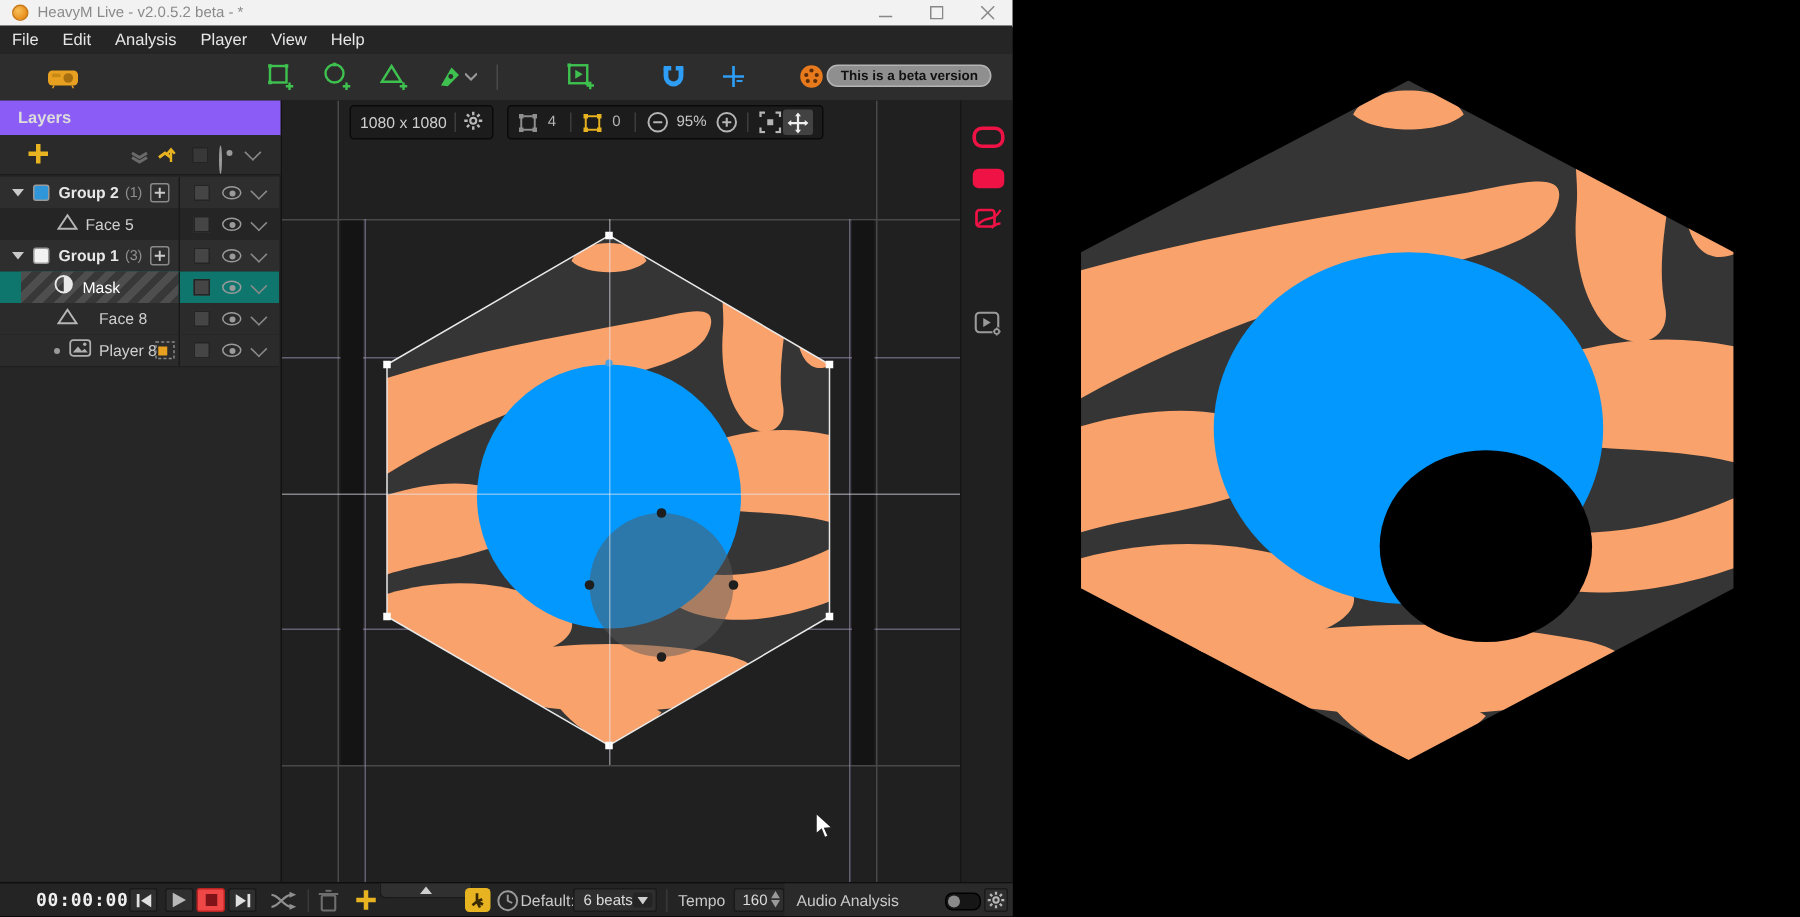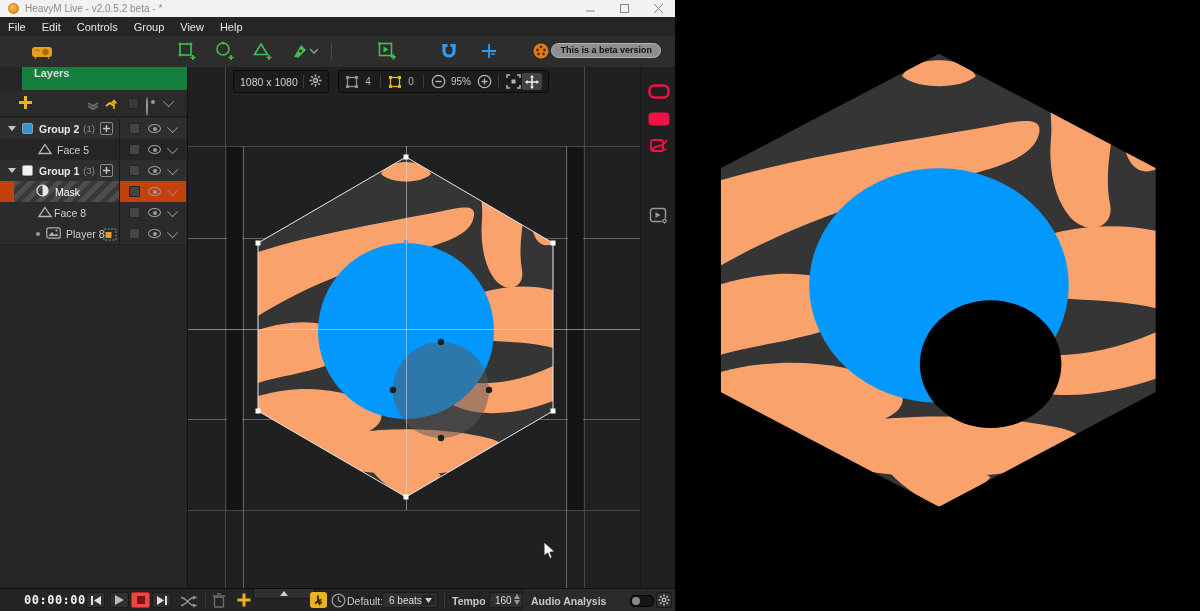--- a/index.html
+++ b/index.html
@@ -16,21 +16,21 @@
   .wbtn svg{display:block;}
   
   #menubar{position:absolute;left:0;top:17px;width:675px;height:19px;background:#252525;display:flex;align-items:center;border-bottom:1px solid #1b1b1b;}
   #menubar span{color:#e6e6e6;font-size:11px;padding:0 8px;}
   #toolbar{position:absolute;left:0;top:36px;width:675px;height:31px;background:#2d2d2d;border-bottom:1px solid #151515;}
   .tbi{position:absolute;top:4px;width:24px;height:22px;display:flex;align-items:center;justify-content:center;}
   .tbsep{position:absolute;top:7px;width:1px;height:17px;background:#4a4a4a;}
   #beta-badge{position:absolute;right:14px;top:7px;background:#8f8f8f;border:1px solid #b5b5b5;border-radius:8px;color:#111;font-size:9px;font-weight:bold;padding:2px 8px;line-height:1;}
   
   #leftpanel{position:absolute;left:0;top:67px;width:188px;height:521px;background:#262626;border-right:1px solid #121212;box-sizing:border-box;}
-  .phead{position:absolute;left:0;right:0;height:23px;background:#15803d;border-bottom:1px solid #1a1a1a;display:flex;margin-left:22px;}
+  .phead{position:absolute;left:0;right:0;height:23px;background:#8b5cf6;border-bottom:1px solid #1a1a1a;display:flex;align-items:center;}
   .phead span{color:#dcdcdc;font-size:11px;font-weight:bold;padding-left:12px;}
   #layers-toolbar{position:absolute;left:0;top:23px;right:0;height:26px;background:#2a2a2a;border-bottom:1px solid #1c1c1c;}
   .lrow{position:absolute;left:0;right:1px;height:21px;display:flex;align-items:center;border-bottom:1px solid #202020;}
   .lrow .ctrls{position:absolute;right:0;width:66px;height:100%;display:flex;align-items:center;justify-content:space-evenly;border-left:1px solid #1a1a1a;}
   .lbl{font-size:10.5px;color:#cfcfcf;white-space:nowrap;}
   .lbl.b{font-weight:bold;color:#e8e8e8;}
   .cnt{font-size:9.5px;color:#8f8f8f;margin-left:4px;}
   .plusbox{width:13px;height:13px;border:1px solid #8a8a8a;border-radius:2px;margin-left:5px;display:flex;align-items:center;justify-content:center;box-sizing:border-box;}
   .swatch{width:11px;height:11px;border-radius:2px;border:1px solid #9a9a9a;box-sizing:border-box;margin:0 6px 0 6px;}
   .cbx{width:9px;height:9px;background:#454545;border:1px solid #242424;}
@@ -52,21 +52,21 @@
   .zi{display:flex;align-items:center;justify-content:center;width:18px;}
   
   #rightstrip{position:absolute;left:640px;top:67px;width:35px;height:521px;background:#202020;border-left:1px solid #161616;box-sizing:border-box;}
   .rsi{position:absolute;left:7px;width:22px;height:18px;display:flex;align-items:center;justify-content:center;}
   
   #transport{position:absolute;left:0;top:588px;width:675px;height:23px;background:#242424;border-top:1px solid #0f0f0f;box-sizing:border-box;}
   .tc{position:absolute;top:4px;font-family:"DejaVu Sans Mono",monospace;font-size:12px;font-weight:bold;color:#f0f0f0;letter-spacing:0.5px;}
   .tbtn{position:absolute;top:3px;width:19px;height:16px;background:#2f2f2f;border:1px solid #1a1a1a;border-radius:2px;display:flex;align-items:center;justify-content:center;box-sizing:border-box;}
   .tbtn.red{background:#ef4646;border-color:#b22;}
   .tlabel{position:absolute;top:6px;font-size:10.5px;color:#c9c9c9;}
-  .tlabel.b{font-weight:bold;}
+  .tlabel.b{font-weight:normal;}
   .dd{position:absolute;top:3px;height:16px;background:#2f2f2f;border:1px solid #1a1a1a;border-radius:2px;display:flex;align-items:center;box-sizing:border-box;color:#ddd;font-size:10px;}
   .audiopanel{position:absolute;left:523px;top:0;width:152px;height:22px;background:#2a2a2a;}
   .toggle{position:absolute;width:22px;height:10px;border-radius:5px;background:#161616;border:1px solid #000;}
   .toggle::after{content:"";position:absolute;left:1px;top:1px;width:8px;height:8px;border-radius:50%;background:#8a8a8a;}
   .vsep{position:absolute;top:4px;width:1px;height:15px;background:#383838;}
   #tab-expand{position:absolute;left:253px;top:0;width:60px;height:9px;background:#303030;border:1px solid #1a1a1a;border-top:none;border-radius:0 0 4px 4px;display:flex;align-items:flex-start;justify-content:center;}
   #tab-expand i{width:0;height:0;border-left:4px solid transparent;border-right:4px solid transparent;border-bottom:5px solid #cfcfcf;margin-top:2px;}
   
   #out-canvas{position:absolute;left:0;top:17px;width:524px;height:594px;background:#000;overflow:hidden;}
 </style>
@@ -118,22 +118,22 @@
             <svg width="9" height="9">
               <path d="M0,0 L9,9 M9,0 L0,9" stroke="#888" stroke-width="1"></path>
             </svg>
           </div>
       </div>
     </div>
 
     <div id="menubar">
       <span>File</span>
       <span>Edit</span>
-      <span>Controls</span>
-      <span>Group</span>
+      <span>Analysis</span>
+      <span>Player</span>
       <span>View</span>
       <span>Help</span>
     </div>
 
     <div id="toolbar">
       <span class="tbi" style="left:30px">
         <svg width="22" height="15">
             <rect x="1" y="3" width="20" height="10" rx="3" fill="#e8a020"></rect>
             <circle cx="14.5" cy="8" r="3.2" fill="#a86f10"></circle>
             <rect x="3.5" y="5" width="6" height="2.5" rx="1" fill="#c98a14"></rect>
@@ -268,38 +268,38 @@
             <svg width="7" height="7">
               <path d="M3.5,0 v7 M0,3.5 h7" stroke="#c9c9c9" stroke-width="1.3"></path>
             </svg>
           </span>
         <span class="ctrls">
             <span class="cbx"></span>
             <span class="eye"></span>
             <span class="chev"></span>
           </span>
       </div>
-      <div class="lrow" style="top:114px;background:#c2410c">
+      <div class="lrow" style="top:114px;background:#0f766e">
         <span class="hatch abs" style="left:14px;right:67px;top:0;bottom:0"></span>
         <span style="margin-left:36px;position:relative"><svg width="13" height="13">
               <circle cx="6.5" cy="6.5" r="5.5" fill="none" stroke="#e8e8e8" stroke-width="1.2"></circle>
               <path d="M6.5,1 A5.5,5.5 0 0 1 6.5,12 Z" fill="#e8e8e8"></path>
             </svg></span>
         <span class="lbl" style="margin-left:6px;color:#fff;position:relative">Mask</span>
         <span class="ctrls">
             <span class="cbx"></span>
             <span class="eye"></span>
             <span class="chev"></span>
           </span>
       </div>
       <div class="lrow" style="top:135px;background:#2b2b2b">
         <span style="margin-left:38px"><svg width="14" height="12">
               <path d="M7,1.5 L13,10.5 L1,10.5 Z" fill="none" stroke="#b5b5b5" stroke-width="1.3"></path>
             </svg></span>
-        <span class="lbl" style="margin-left:2px">Face 8</span>
+        <span class="lbl" style="margin-left:14px">Face 8</span>
         <span class="ctrls">
             <span class="cbx"></span>
             <span class="eye"></span>
             <span class="chev"></span>
           </span>
       </div>
       <div class="lrow" style="top:156px;background:#2b2b2b">
         <span style="margin-left:36px;width:4px;height:4px;border-radius:50%;background:#9a9a9a"></span>
         <span style="margin-left:6px"><svg width="15" height="12">
               <rect x="0.8" y="0.8" width="13.4" height="10.4" rx="2" fill="none" stroke="#b0b0b0" stroke-width="1.2"></rect>

